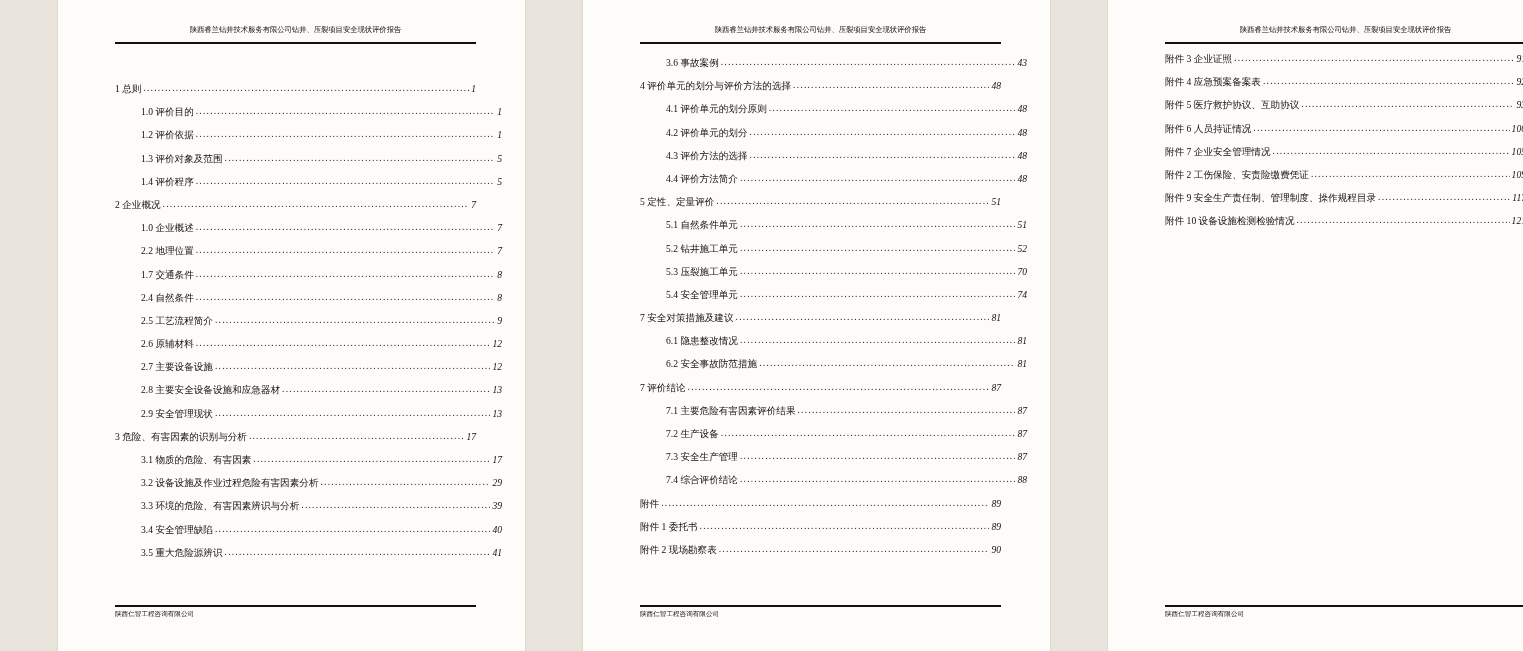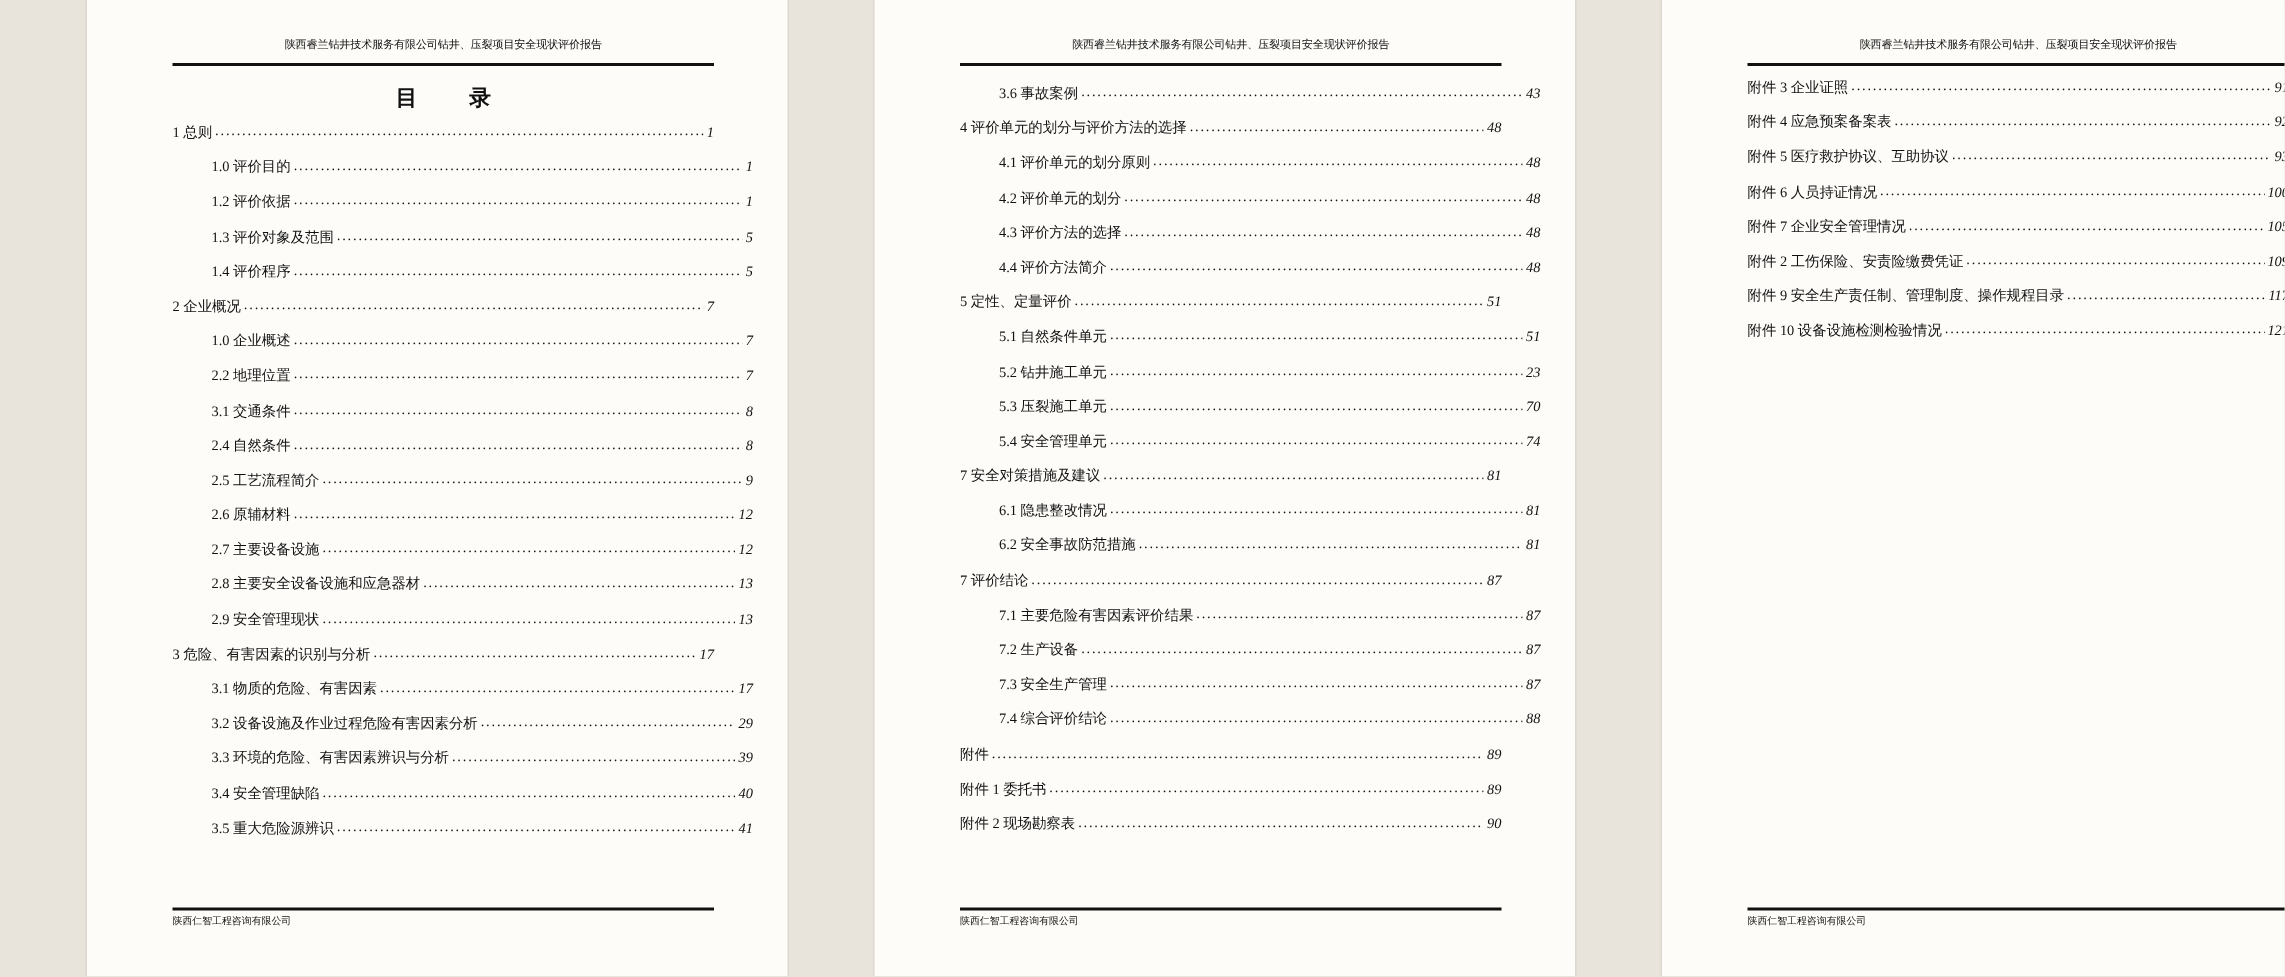--- a/index.html
+++ b/index.html
@@ -120,21 +120,20 @@
 <body>
 
 <div class="viewport">
 
   <div class="gap"></div>
 
   <div class="page">
     <div class="page-inner">
       <div class="hdr">陕西睿兰钻井技术服务有限公司钻井、压裂项目安全现状评价报告</div>
       <div class="hdr-rule"></div>
-      <div class="toc-title">目　录</div>
       <div class="toc-list" id="toc1">
           <div class="toc-row">
             <span class="lbl">1 总则</span>
             <span class="dots">...........................................................................................................</span>
             <span class="pg">1</span>
           </div>
           <div class="toc-row lvl2">
             <span class="lbl">1.0 评价目的</span>
             <span class="dots">...........................................................................................................</span>
             <span class="pg">1</span>
@@ -163,21 +162,21 @@
             <span class="lbl">1.0 企业概述</span>
             <span class="dots">...........................................................................................................</span>
             <span class="pg">7</span>
           </div>
           <div class="toc-row lvl2">
             <span class="lbl">2.2 地理位置</span>
             <span class="dots">...........................................................................................................</span>
             <span class="pg">7</span>
           </div>
           <div class="toc-row lvl2">
-            <span class="lbl">3.1 交通条件</span>
+            <span class="lbl">1.7 交通条件</span>
             <span class="dots">...........................................................................................................</span>
             <span class="pg">8</span>
           </div>
           <div class="toc-row lvl2">
             <span class="lbl">2.4 自然条件</span>
             <span class="dots">...........................................................................................................</span>
             <span class="pg">8</span>
           </div>
           <div class="toc-row lvl2">
             <span class="lbl">2.5 工艺流程简介</span>
@@ -283,21 +282,21 @@
             <span class="pg">51</span>
           </div>
           <div class="toc-row lvl2">
             <span class="lbl">5.1 自然条件单元</span>
             <span class="dots">...........................................................................................................</span>
             <span class="pg">51</span>
           </div>
           <div class="toc-row lvl2">
             <span class="lbl">5.2 钻井施工单元</span>
             <span class="dots">...........................................................................................................</span>
-            <span class="pg">23</span>
+            <span class="pg">52</span>
           </div>
           <div class="toc-row lvl2">
             <span class="lbl">5.3 压裂施工单元</span>
             <span class="dots">...........................................................................................................</span>
             <span class="pg">70</span>
           </div>
           <div class="toc-row lvl2">
             <span class="lbl">5.4 安全管理单元</span>
             <span class="dots">...........................................................................................................</span>
             <span class="pg">74</span>

